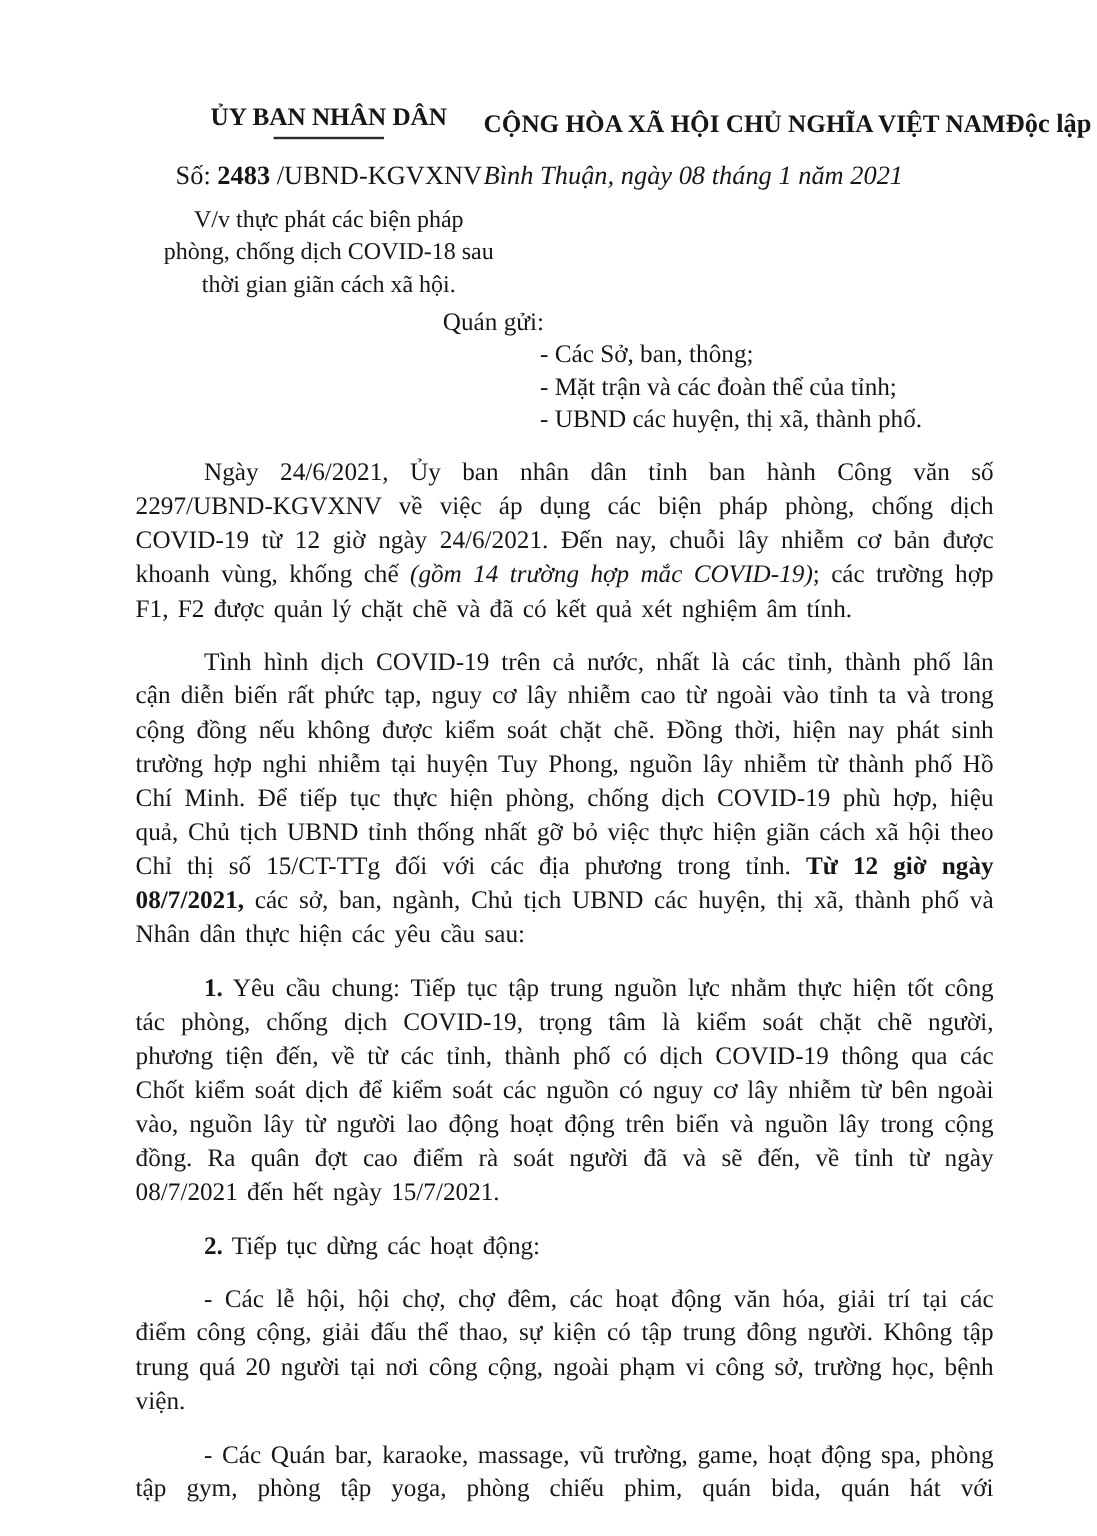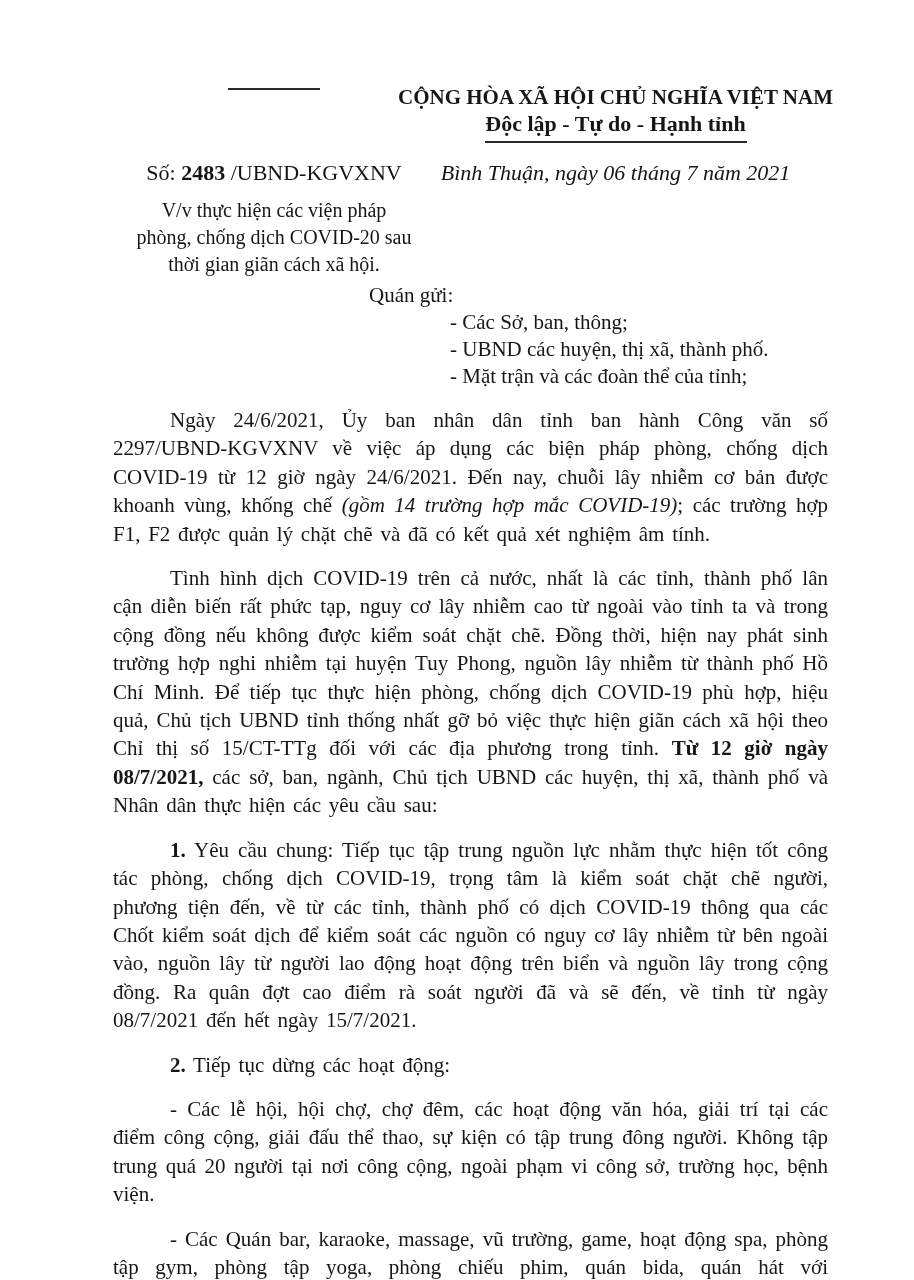--- a/index.html
+++ b/index.html
@@ -21,22 +21,22 @@
     display: flex;
     flex-direction: column;
     align-items: center;
     text-align: center;
   }
   .col-right {
     width: 425px;
     flex: 0 0 425px;
     margin-left: -32px;
     display: flex;
-    flex-direction: column;
-    align-items: center;
+    flex-direction: row;
+    align-items: flex-end;
     text-align: center;
   }
   .org-line { font-weight: bold; font-size: 21px; line-height: 26px; white-space: nowrap; }
   .nat-line1 { font-weight: bold; font-size: 21px; line-height: 26px; white-space: nowrap; }
   .nat-line2 { font-weight: bold; font-size: 22px; line-height: 27px; white-space: nowrap; }
   .rule { border: 0; border-top: 2px solid #2a2a2a; margin: 4px auto 0; }
   .rule-short { width: 92px; }
   .rule-long { width: 262px; }
   .ref-row { display: flex; margin-top: 16px; }
   .number-line { font-size: 22px; line-height: 28px; white-space: nowrap; }
@@ -74,50 +74,51 @@
   .doc-body b { font-weight: bold; }
   .doc-body i { font-style: italic; }
 </style>
 </head>
 <body>
 
 <div class="page">
 
   <div class="header-row">
     <div class="col-left">
+      <div class="org-line">ỦY BAN NHÂN DÂN</div>
       <hr class="rule rule-short">
     </div>
     <div class="col-right">
       <div class="nat-line1">CỘNG HÒA XÃ HỘI CHỦ NGHĨA VIỆT NAM</div>
       <div class="nat-line2">Độc lập - Tự do - Hạnh tỉnh</div>
       <hr class="rule rule-long">
     </div>
   </div>
 
   <div class="ref-row">
     <div class="col-left">
       <div class="number-line"><span>Số:</span> <b>2483</b> <span>/UBND-KGVXNV</span></div>
     </div>
     <div class="col-right">
-      <div class="date-line">Bình Thuận, ngày 06 tháng 7 năm 2021</div>
+      <div class="date-line">Bình Thuận, ngày 08 tháng 1 năm 2021</div>
     </div>
   </div>
 
   <div class="subject">
-    <div>V/v thực hiện các viện pháp</div>
-    <div>phòng, chống dịch COVID-20 sau</div>
+    <div>V/v thực phát các biện pháp</div>
+    <div>phòng, chống dịch COVID-18 sau</div>
     <div>thời gian giãn cách xã hội.</div>
   </div>
 
   <div class="salutation">Quán gửi:</div>
 
   <div class="recipients">
     <div>- Các Sở, ban, thông;</div>
+    <div>- Mặt trận và các đoàn thể của tỉnh;</div>
     <div>- UBND các huyện, thị xã, thành phố.</div>
-    <div>- Mặt trận và các đoàn thể của tỉnh;</div>
   </div>
 
   <div class="doc-body">
       <p><span>Ngày 24/6/2021, Ủy ban nhân dân tỉnh ban hành Công văn số 2297/UBND-KGVXNV về việc áp dụng các biện pháp phòng, chống dịch COVID-19 từ 12 giờ ngày 24/6/2021. Đến nay, chuỗi lây nhiễm cơ bản được khoanh vùng, khống chế </span><i>(gồm 14 trường hợp mắc COVID-19)</i><span>; các trường hợp F1, F2 được quản lý chặt chẽ và đã có kết quả xét nghiệm âm tính.</span></p>
       <p><span>Tình hình dịch COVID-19 trên cả nước, nhất là các tỉnh, thành phố lân cận diễn biến rất phức tạp, nguy cơ lây nhiễm cao từ ngoài vào tỉnh ta và trong cộng đồng nếu không được kiểm soát chặt chẽ. Đồng thời, hiện nay phát sinh trường hợp nghi nhiễm tại huyện Tuy Phong, nguồn lây nhiễm từ thành phố Hồ Chí Minh. Để tiếp tục thực hiện phòng, chống dịch COVID-19 phù hợp, hiệu quả, Chủ tịch UBND tỉnh thống nhất gỡ bỏ việc thực hiện giãn cách xã hội theo Chỉ thị số 15/CT-TTg đối với các địa phương trong tỉnh. </span><b>Từ 12 giờ ngày 08/7/2021,</b><span> các sở, ban, ngành, Chủ tịch UBND các huyện, thị xã, thành phố và Nhân dân thực hiện các yêu cầu sau:</span></p>
       <p><b>1.</b><span> Yêu cầu chung: Tiếp tục tập trung nguồn lực nhằm thực hiện tốt công tác phòng, chống dịch COVID-19, trọng tâm là kiểm soát chặt chẽ người, phương tiện đến, về từ các tỉnh, thành phố có dịch COVID-19 thông qua các Chốt kiểm soát dịch để kiểm soát các nguồn có nguy cơ lây nhiễm từ bên ngoài vào, nguồn lây từ người lao động hoạt động trên biển và nguồn lây trong cộng đồng. Ra quân đợt cao điểm rà soát người đã và sẽ đến, về tỉnh từ ngày 08/7/2021 đến hết ngày 15/7/2021.</span></p>
       <p><b>2.</b><span> Tiếp tục dừng các hoạt động:</span></p>
       <p><span>- Các lễ hội, hội chợ, chợ đêm, các hoạt động văn hóa, giải trí tại các điểm công cộng, giải đấu thể thao, sự kiện có tập trung đông người. Không tập trung quá 20 người tại nơi công cộng, ngoài phạm vi công sở, trường học, bệnh viện.</span></p>
       <p class="justify-last"><span>- Các Quán bar, karaoke, massage, vũ trường, game, hoạt động spa, phòng tập gym, phòng tập yoga, phòng chiếu phim, quán bida, quán hát với</span></p>
     </div>

